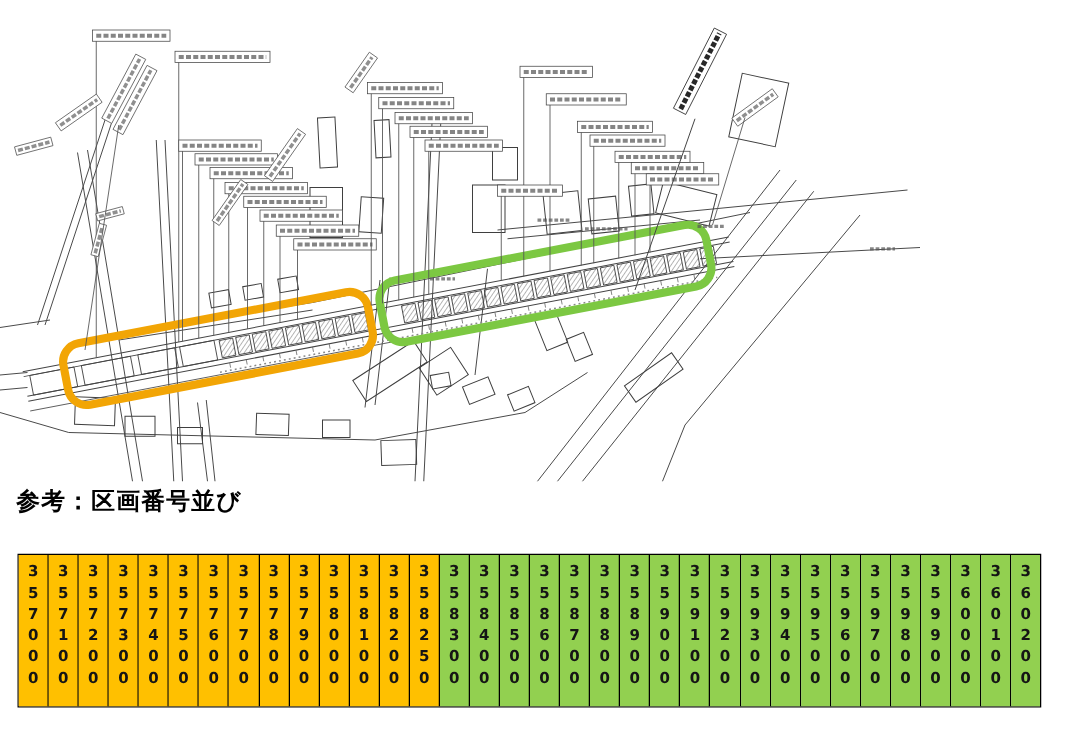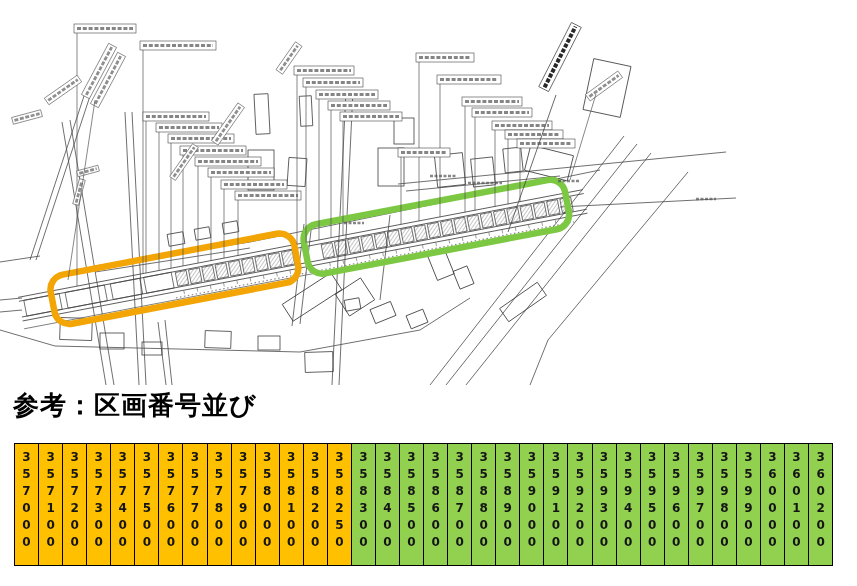--- a/index.html
+++ b/index.html
@@ -1,21 +1,21 @@
 <!DOCTYPE html>
 <html><head>
 <meta charset="utf-8">
 <style>
   html,body{margin:0;padding:0;background:#fff;}
   body{width:857px;height:586px;position:relative;overflow:hidden;
        font-family:"DejaVu Sans","Liberation Sans",sans-serif;}
   .page{position:absolute;inset:0;background:#fff;}
   #map-wrap{position:absolute;left:0;top:0;width:857px;height:388px;}
   #page-title{position:absolute;left:13px;top:388px;margin:0;
-      font-size:26px;font-weight:bold;color:#000;letter-spacing:1px;}
+      font-size:19px;font-weight:bold;color:#000;letter-spacing:1px;}
   #block-table{position:absolute;left:14px;top:443px;width:819px;height:123px;
       display:flex;box-sizing:border-box;border:1px solid #000;}
   .block-cell{flex:1 1 0;border-right:1px solid #000;box-sizing:border-box;
       display:flex;flex-direction:column;align-items:center;
       padding-top:5px;}
   .block-cell:last-child{border-right:none;}
   .block-cell span{display:block;font-size:12px;line-height:17px;
       font-weight:bold;color:#151515;text-align:center;}
 </style>
 </head>

